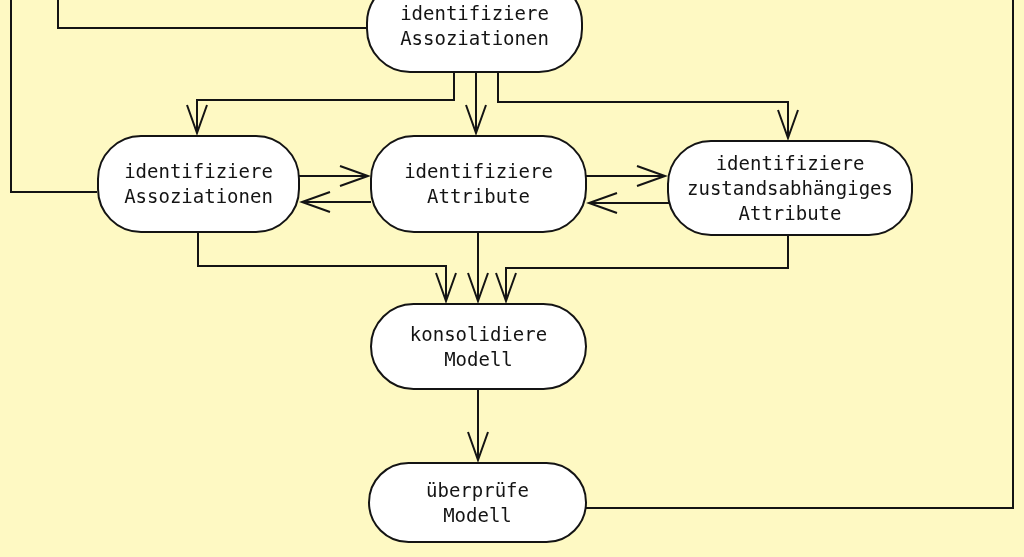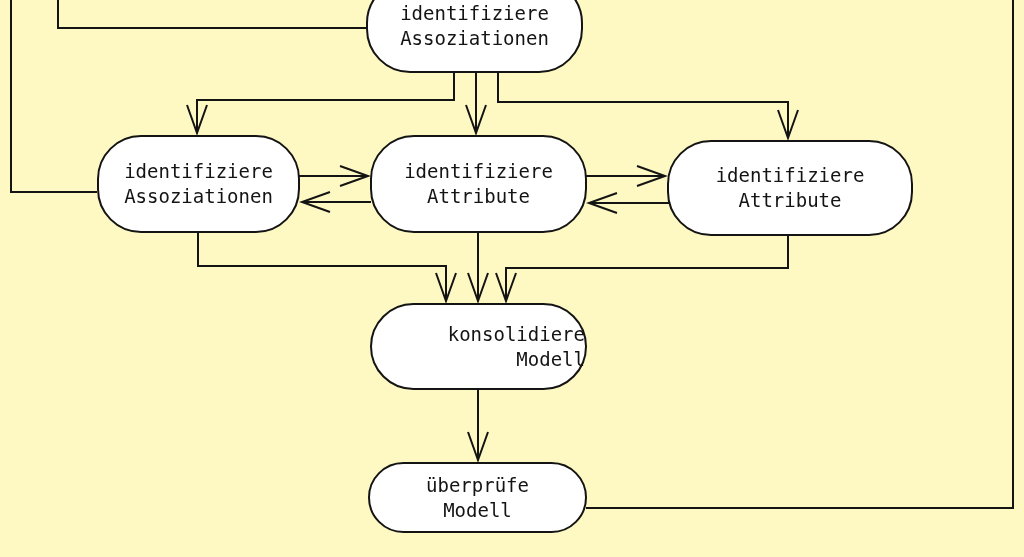--- a/index.html
+++ b/index.html
@@ -62,27 +62,28 @@
       <div class="node" style="left: 97px; top: 135px; width: 203px; height: 98px;">
         <span class="node-line">identifiziere</span>
         <span class="node-line">Assoziationen</span>
       </div>
       <div class="node" style="left: 370px; top: 135px; width: 217px; height: 98px;">
         <span class="node-line">identifiziere</span>
         <span class="node-line">Attribute</span>
       </div>
       <div class="node" style="left: 667px; top: 140px; width: 246px; height: 96px;">
         <span class="node-line">identifiziere</span>
+        <span class="node-line">zustandsabhängiges</span>
         <span class="node-line">Attribute</span>
       </div>
-      <div class="node" style="left: 370px; top: 303px; width: 217px; height: 87px; align-items: flex-end;">
+      <div class="node" style="left: 370px; top: 303px; width: 217px; height: 87px;">
         <span class="node-line">konsolidiere</span>
         <span class="node-line">Modell</span>
       </div>
-      <div class="node" style="left: 368px; top: 462px; width: 219px; height: 71px;">
+      <div class="node" style="left: 368px; top: 462px; width: 219px; height: 81px;">
         <span class="node-line">überprüfe</span>
         <span class="node-line">Modell</span>
       </div>
     </div>
   <svg id="edge-layer" width="1024" height="557" viewBox="0 0 1024 557" xmlns="http://www.w3.org/2000/svg">
     <defs>
       <marker id="arrowhead" viewBox="-32 -14 36 28" markerWidth="36" markerHeight="28" markerUnits="userSpaceOnUse" refX="0" refY="0" orient="auto">
         <path d="M -28 -10 L 0 0 L -28 10" fill="none" stroke="#141414" stroke-width="2"></path>
       </marker>
     </defs>

